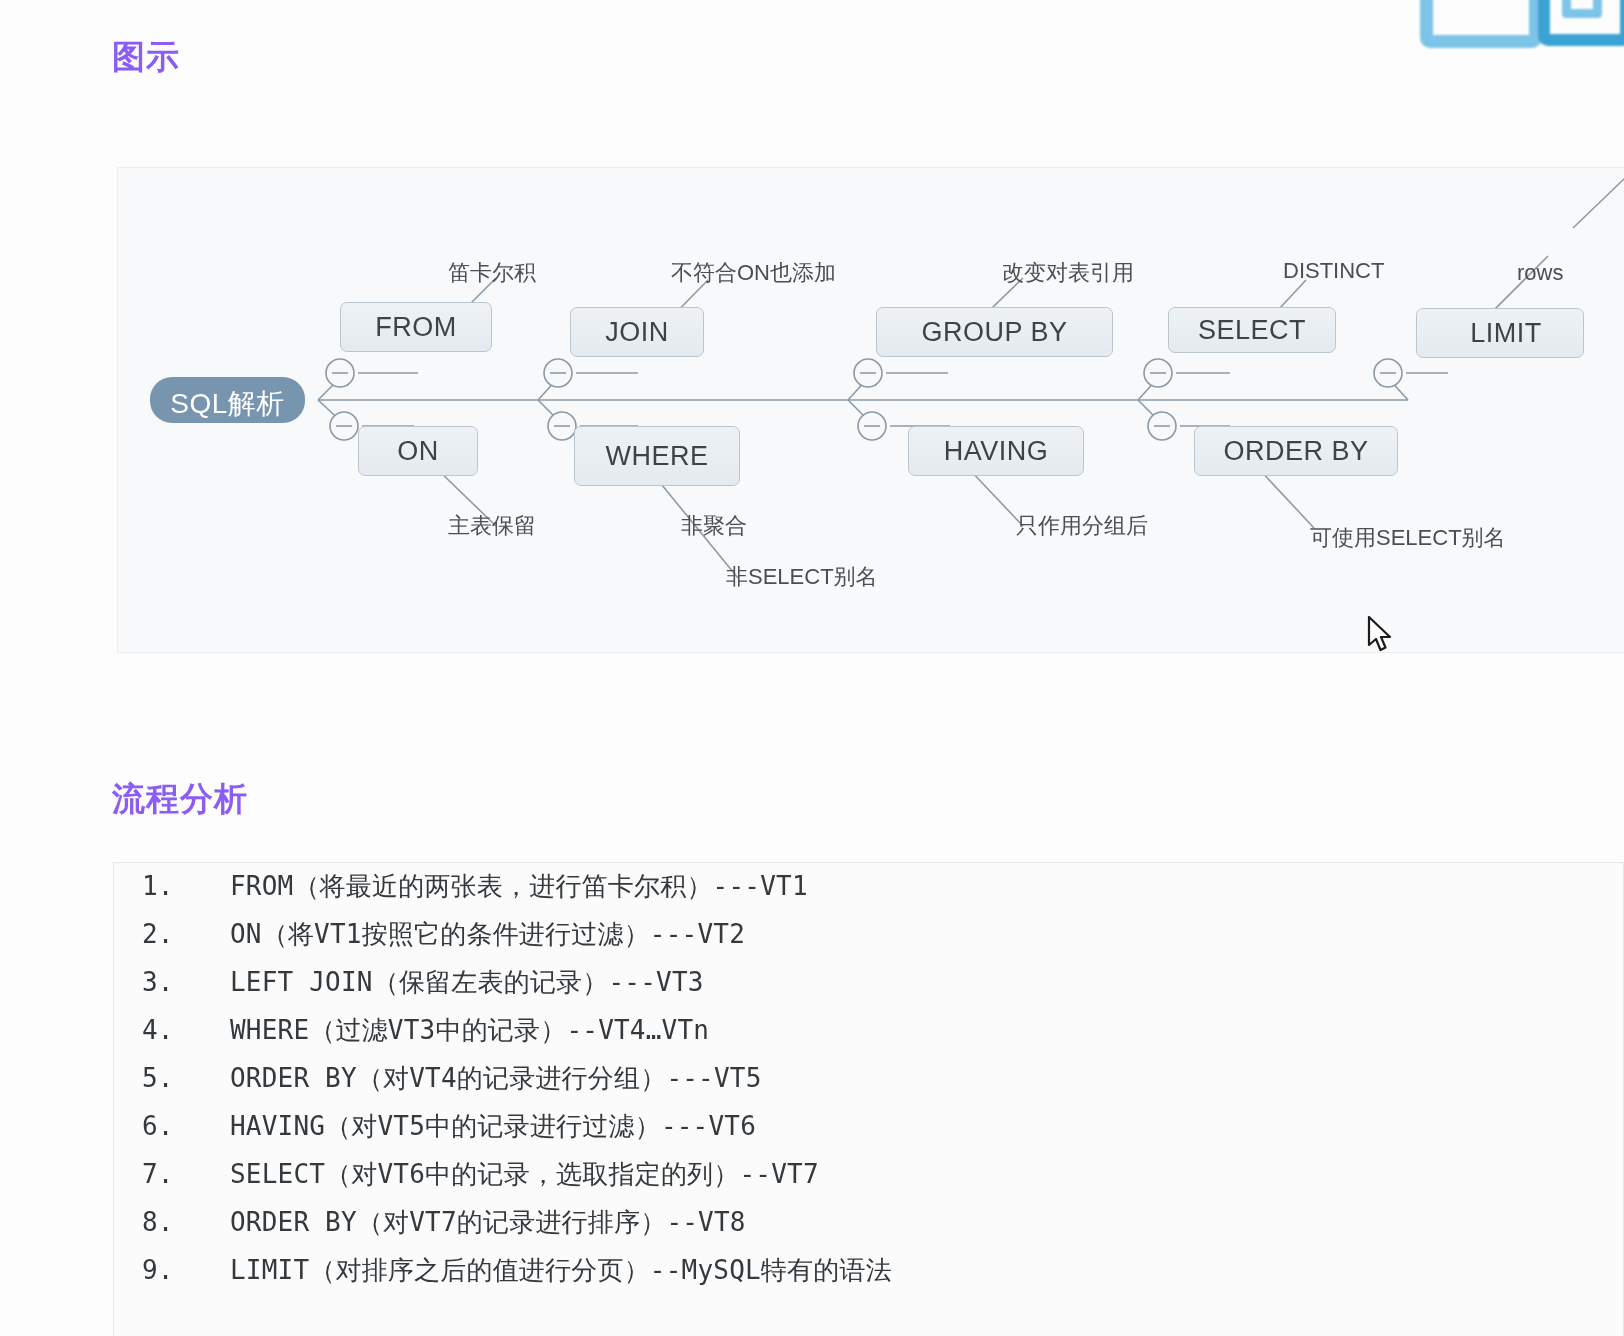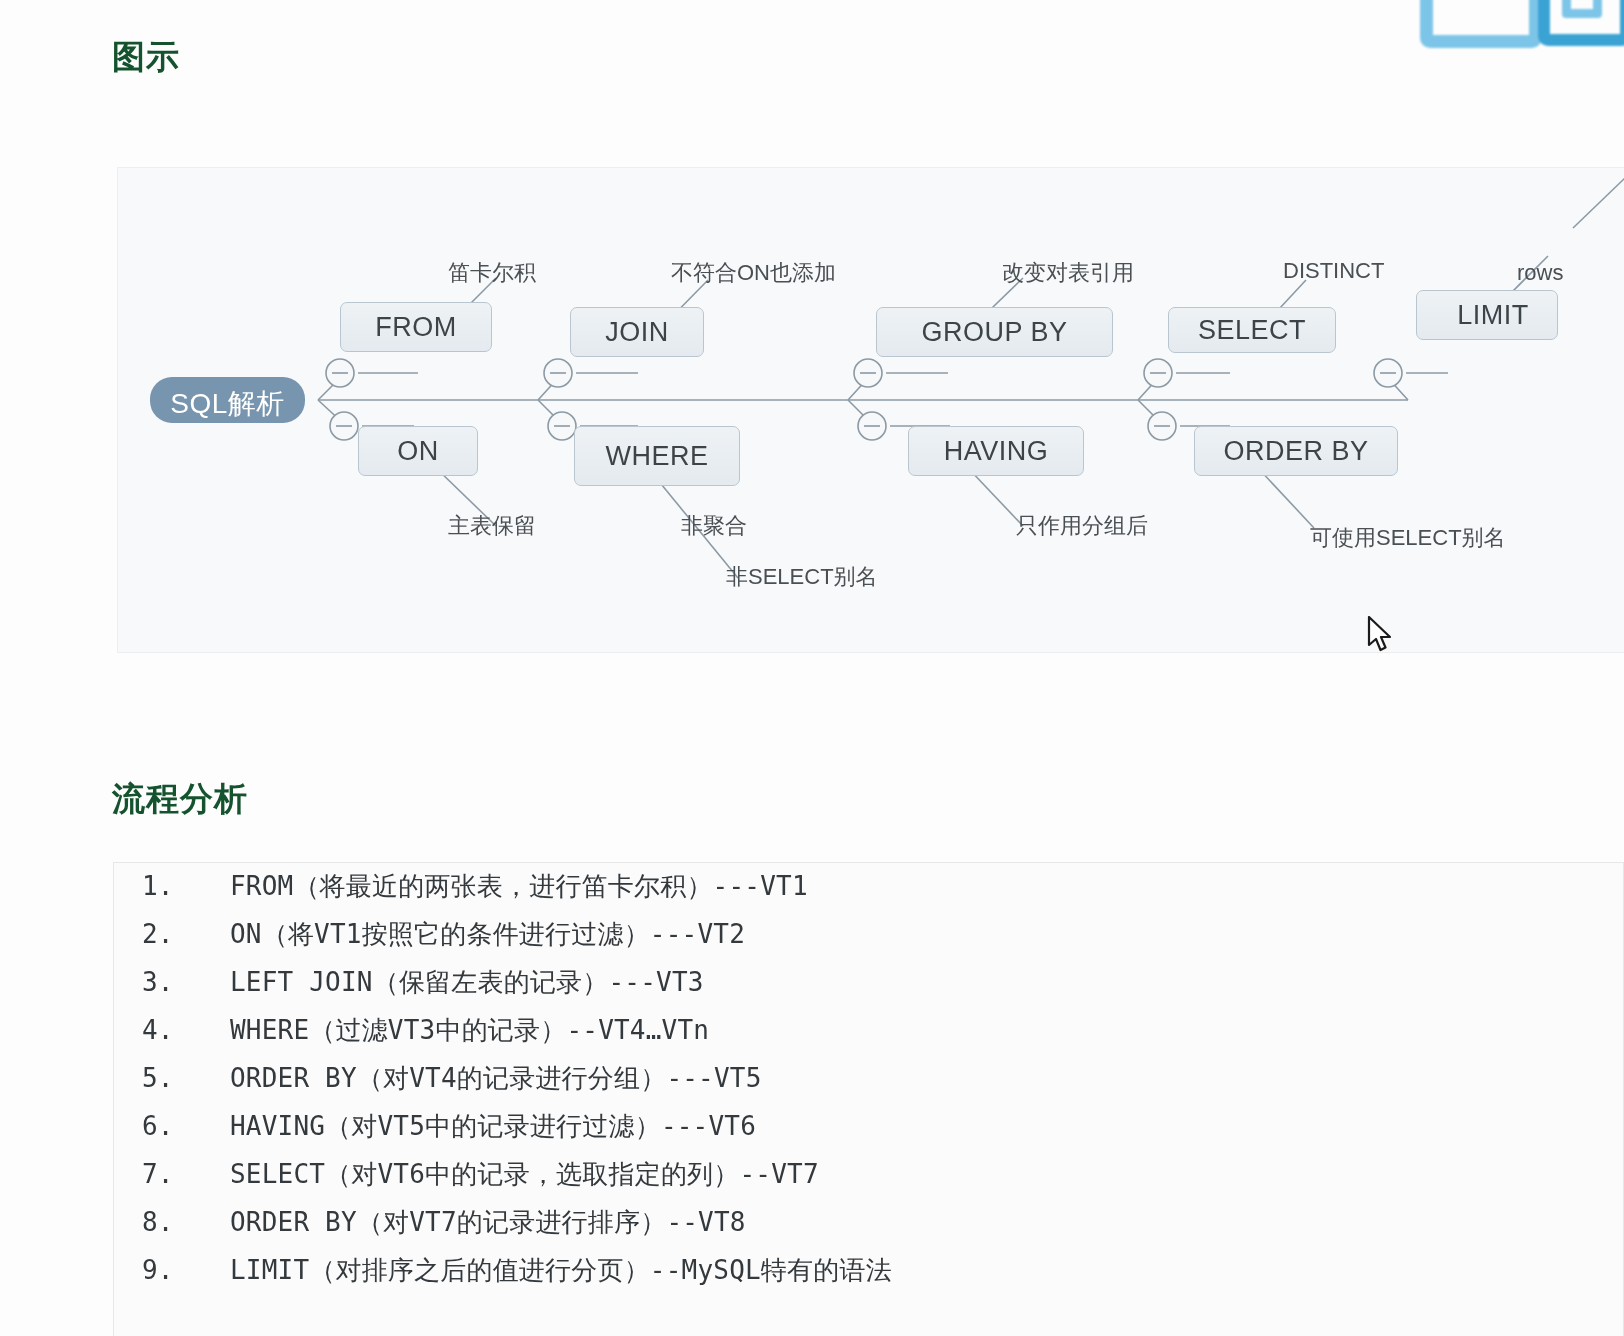--- a/index.html
+++ b/index.html
@@ -53,21 +53,21 @@
     border-color: #7dc5e8;
     border-radius: 4px;
   }
 
   
   .h-section {
     position: absolute;
     left: 112px;
     font-size: 33px;
     font-weight: bold;
-    color: #14532d;
+    color: #8b5cf6;
     letter-spacing: 1px;
     white-space: nowrap;
   }
   #heading-diagram { top: 8px; }
   #heading-flow    { top: 750px; }
 
   
   #diagram-panel {
     position: absolute;
     left: 117px;
@@ -263,21 +263,21 @@
     </div>
     <div class="mm-box" style="left:452px; top:139px; width:134px; height:50px;">
       <span>JOIN</span>
     </div>
     <div class="mm-box" style="left:758px; top:139px; width:237px; height:50px;">
       <span>GROUP BY</span>
     </div>
     <div class="mm-box" style="left:1050px; top:139px; width:168px; height:46px;">
       <span>SELECT</span>
     </div>
-    <div class="mm-box" style="left:1298px; top:122px; width:142px; height:50px;padding-left:12px;">
+    <div class="mm-box" style="left:1298px; top:140px; width:168px; height:50px;padding-left:12px;">
       <span>LIMIT</span>
     </div>
 
     <div class="mm-box" style="left:240px; top:258px; width:120px; height:50px;">
       <span>ON</span>
     </div>
     <div class="mm-box" style="left:456px; top:258px; width:166px; height:60px;">
       <span>WHERE</span>
     </div>
     <div class="mm-box" style="left:790px; top:258px; width:176px; height:50px;">

